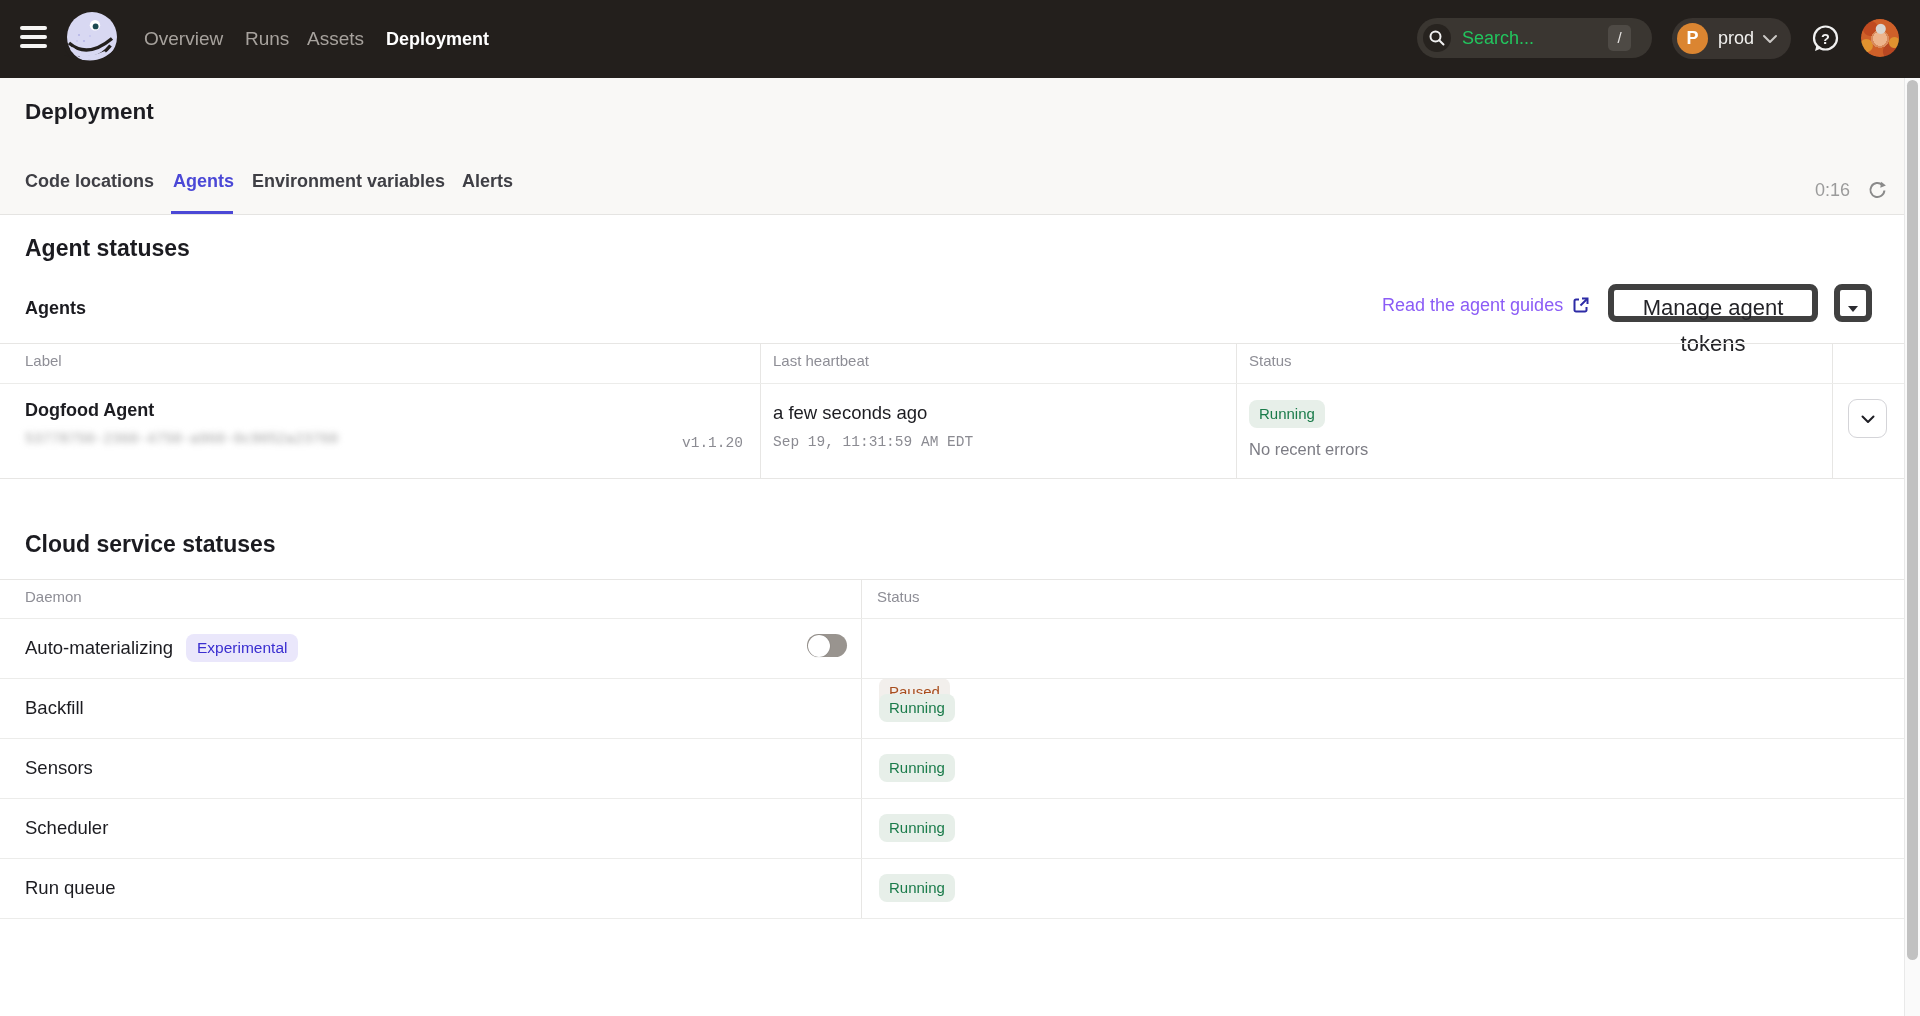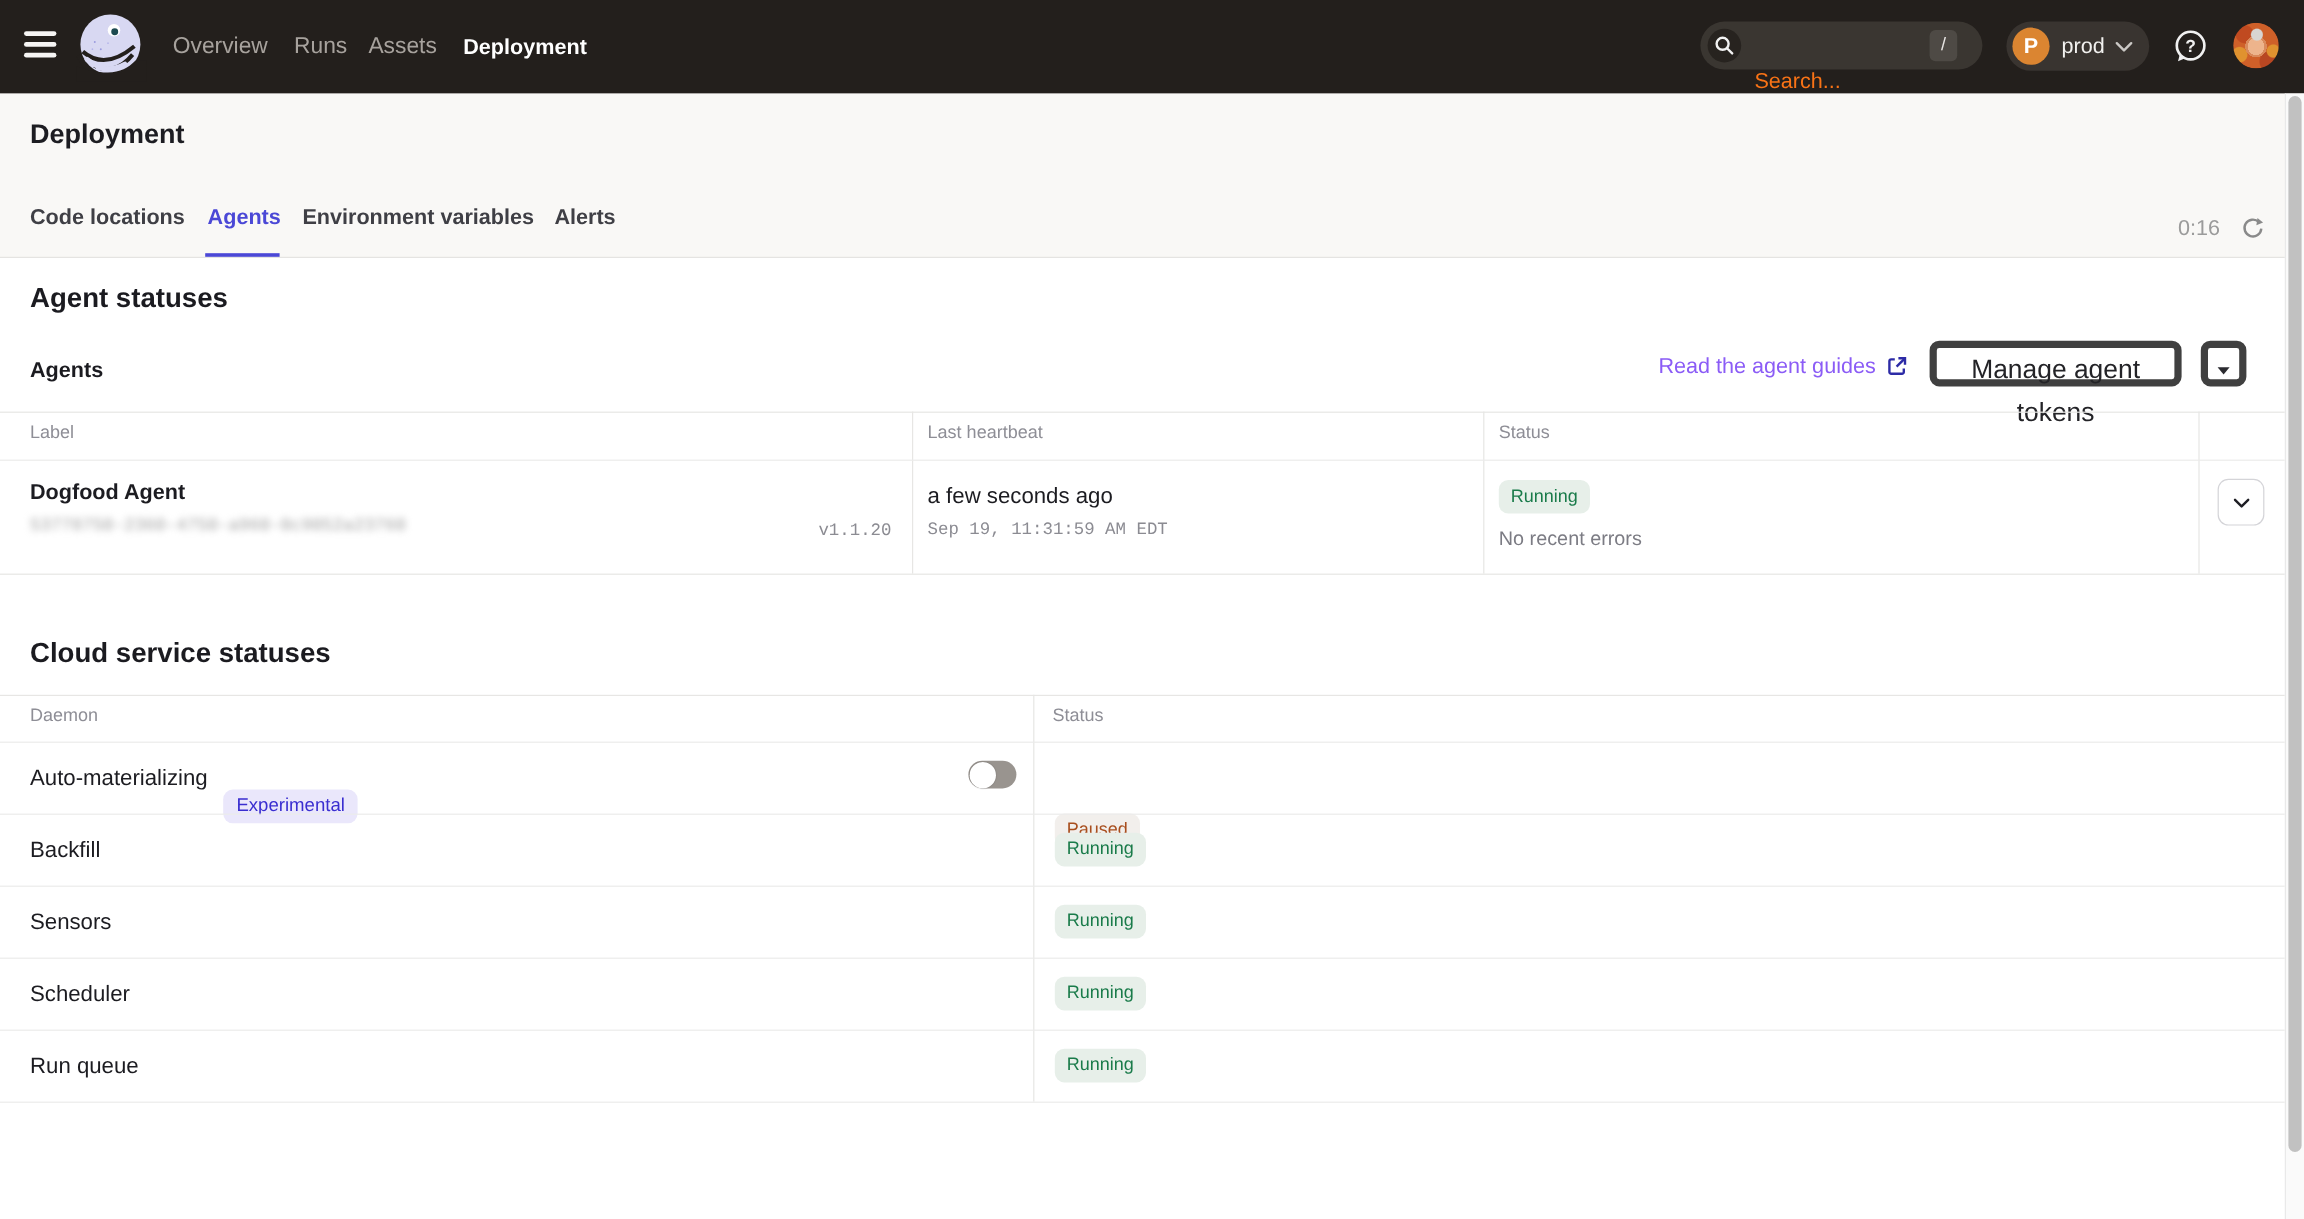--- a/index.html
+++ b/index.html
@@ -7,21 +7,21 @@
 .abs { position:absolute; }
 
 
 .topbar { position:absolute; top:0; left:0; width:1920px; height:78px; background:#231f1c; }
 .hamburger span { position:absolute; left:20px; width:27px; height:3.6px; border-radius:2px; background:#f6f5f4; }
 .nav { position:absolute; top:0; height:58px; line-height:78px; font-size:19px; color:#a7a29d; }
 .nav.active { color:#ffffff; font-weight:700; }
 
 .searchbox { position:absolute; left:1417px; top:18px; width:235px; height:40px; border-radius:20px; background:#3a3631; }
 .mag-circle { position:absolute; left:6px; top:6px; width:28px; height:28px; border-radius:50%; background:#27231f; }
-.search-txt { position:absolute; left:45px; top:0; height:28px; line-height:40px; font-size:18px; color:#f97316;margin-top:29px; }
+.search-txt { position:absolute; left:45px; top:0; height:28px; line-height:40px; font-size:18px; color:#22c55e; }
 .slash { position:absolute; left:191px; top:7px; width:23px; height:26px; border-radius:5px; background:#4e4a45; color:#e9e7e5; font-size:15px; text-align:center; line-height:26px; }
 
 .prodpill { position:absolute; left:1672px; top:18px; width:119px; height:41px; border-radius:21px; background:#393430; }
 .pcircle { position:absolute; left:5px; top:5px; width:31px; height:31px; border-radius:50%; background:#db8531; color:#fff; font-size:18px; font-weight:700; text-align:center; line-height:31px; }
 .prodtxt { position:absolute; left:46px; top:0; height:41px; line-height:41px; font-size:18px; color:#f2f1ef; }
 
 .avatar { position:absolute; left:1861px; top:19px; width:38px; height:38px; border-radius:50%;
   background:
    radial-gradient(circle at 52% 26%, #d8d5d1 0 4.5px, rgba(0,0,0,0) 5.5px),
    radial-gradient(circle at 50% 52%, #edb48c 0 7px, #d98a5c 7px 9px, rgba(0,0,0,0) 9px),
@@ -49,21 +49,21 @@
 
 .hline { position:absolute; left:0; height:1px; background:#e7e6e4; }
 .vline { position:absolute; width:1px; background:#e7e6e4; }
 .thead { position:absolute; font-size:15px; color:#8e8e96; }
 .cellmain { position:absolute; font-size:18.5px; color:#1c1c21; }
 .mono { font-family:"Liberation Mono",monospace; font-size:14.5px; color:#8b8b92; }
 
 .badge { position:absolute; height:28px; border-radius:8px; font-size:15px; line-height:28px; padding:0 10px; }
 .badge.green { background:#e7efe9; color:#1a7b4a; }
 .badge.amber { background:#f2efec; color:#a84e1e;margin-top:44px; }
-.badge.purple { background:#eae7fb; color:#3a2ed0; padding:0 11px; font-size:15.5px;margin-top:24px; }
+.badge.purple { background:#eae7fb; color:#3a2ed0; padding:0 11px; font-size:15.5px; }
 
 .blurred { position:absolute; left:25px; top:431px; font-family:"Liberation Mono",monospace; font-size:14.5px; color:#a2a2a2; filter:blur(3.2px); }
 
 .chevbtn { position:absolute; width:39px; height:39px; background:#fff; border:1px solid #d4d4d8; border-radius:9px; }
 
 .toggle { position:absolute; left:807px; top:634px; width:40px; height:23px; border-radius:12px; background:#99948f; }
 .knob { position:absolute; left:0.5px; top:0.5px; width:22px; height:22px; border-radius:50%; background:#fff; box-shadow:0 0 1px rgba(0,0,0,.4); }
 
 
 .sb-track { position:absolute; left:1904px; top:78px; width:16px; height:938px; background:#fafafa; border-left:1px solid #e9e9e9; }

